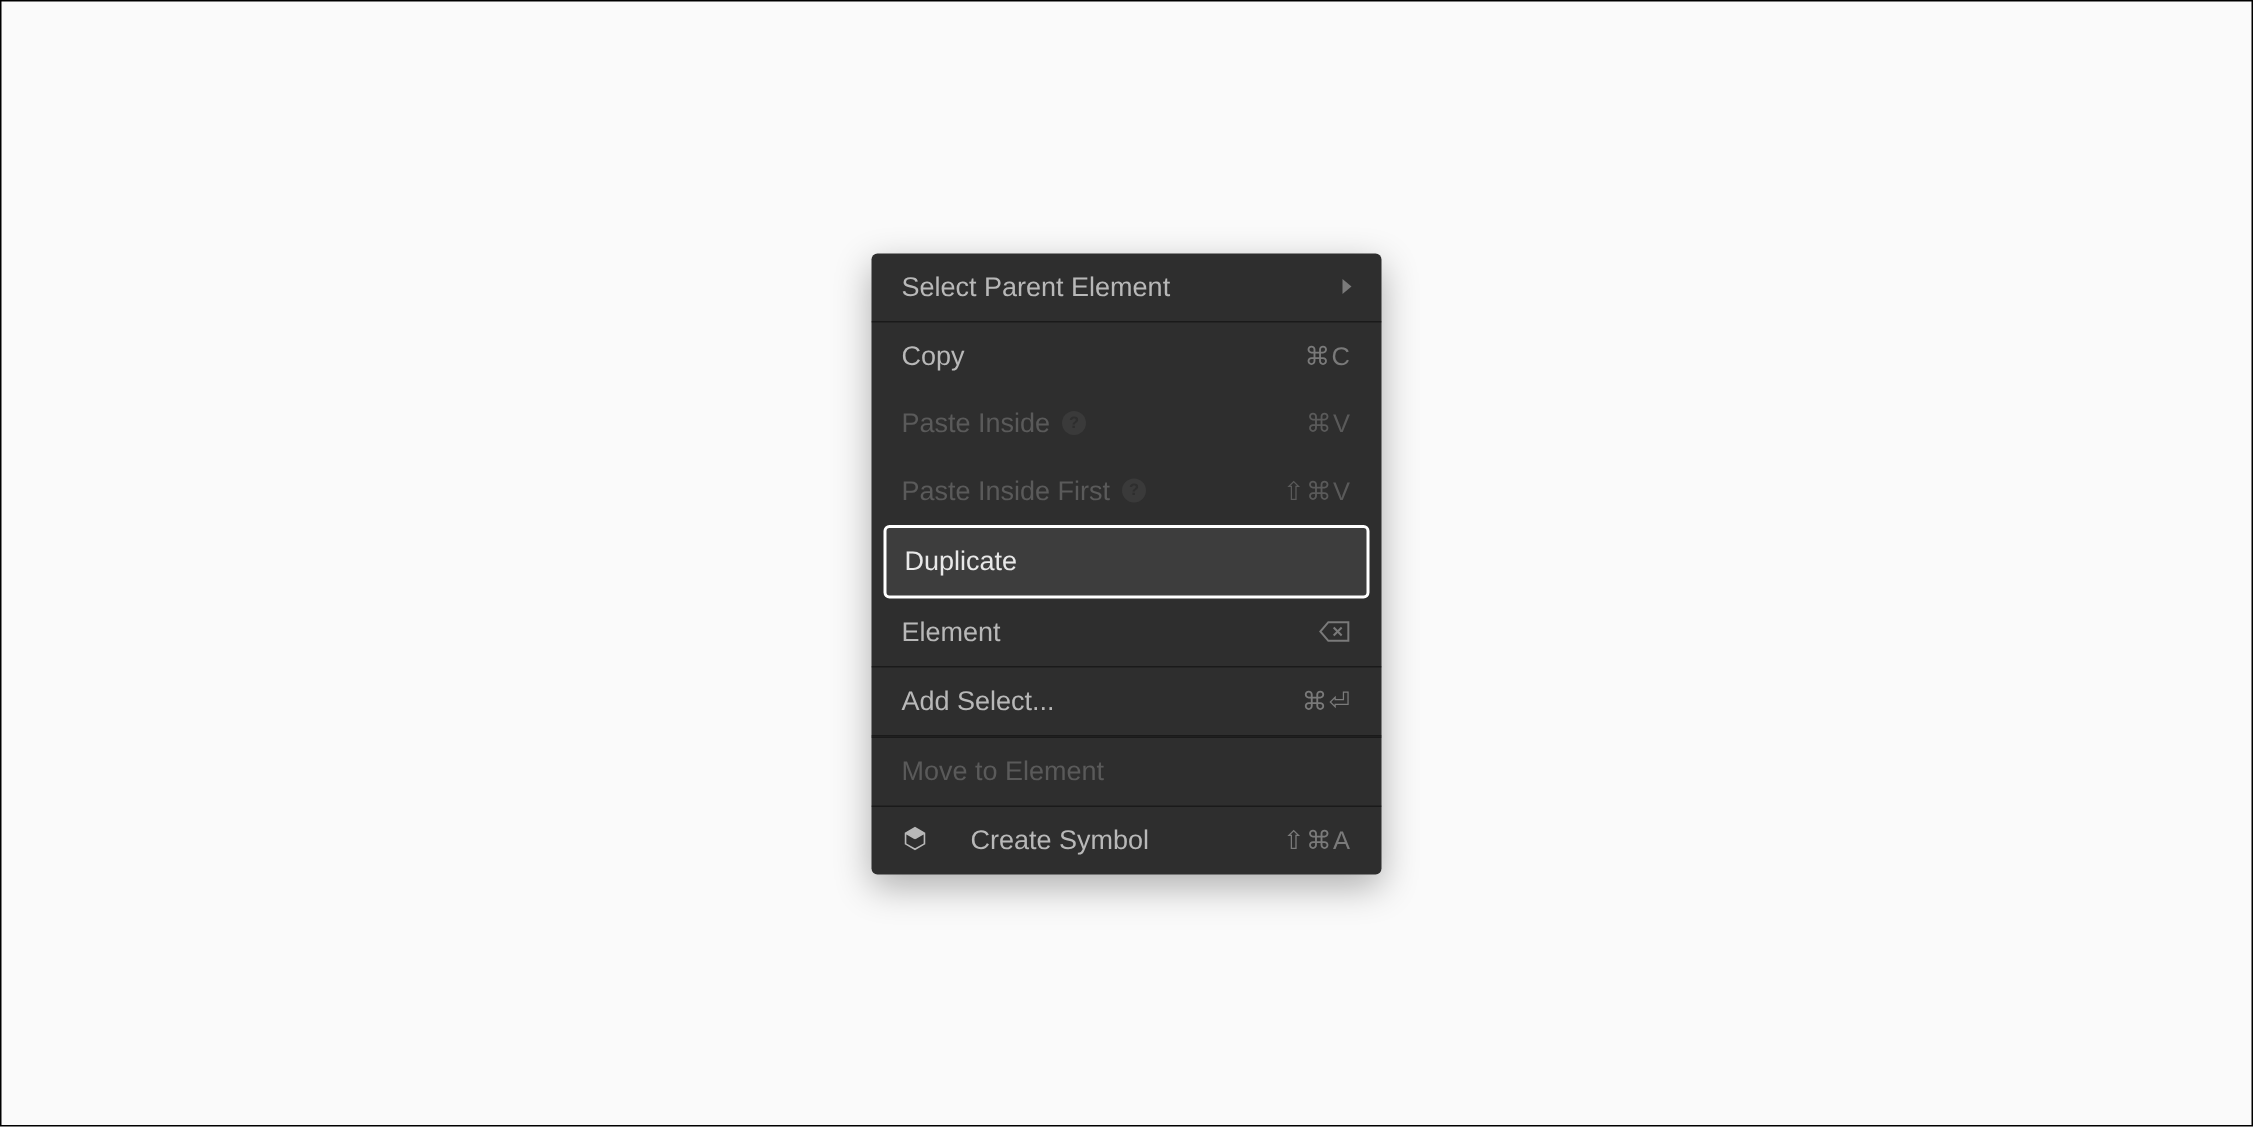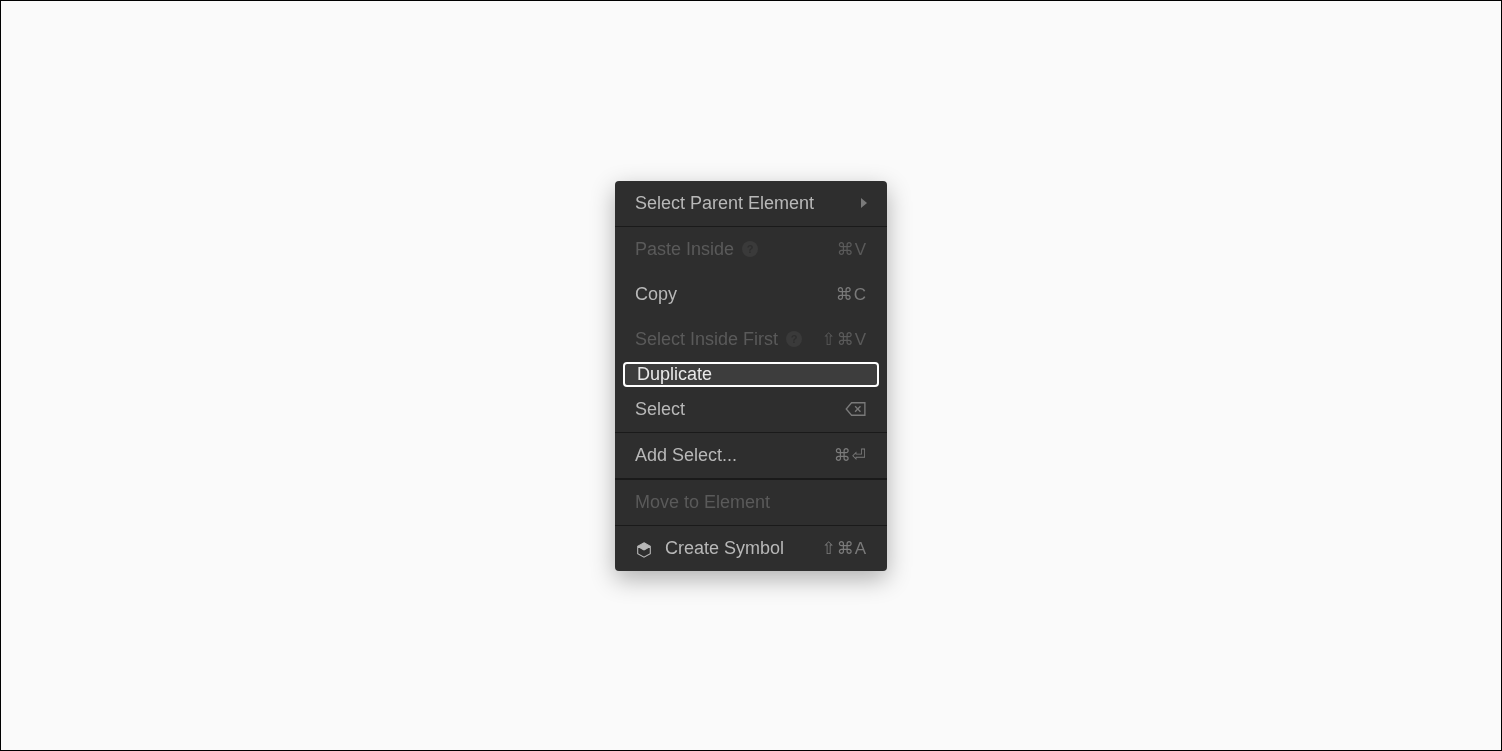--- a/index.html
+++ b/index.html
@@ -11,21 +11,21 @@
       width: 1502px;
       height: 751px;
       background: #fafafa;
       font-family: -apple-system, BlinkMacSystemFont, "Segoe UI", Helvetica, Arial, sans-serif;
       display: flex;
       align-items: center;
       justify-content: center;
       border: 1px solid #000;
     }
     .context-menu {
-      width: 272px;
+      width: 340px;
       background: #2e2e2e;
       border-radius: 4px;
       overflow: hidden;
       box-shadow: 0 8px 24px rgba(0,0,0,0.3);
     }
     .menu-item {
       display: flex;
       align-items: center;
       justify-content: space-between;
       padding: 12px 20px;
@@ -34,21 +34,21 @@
       cursor: default;
     }
     .menu-item.disabled {
       color: #5a5a5a;
     }
     .menu-item.highlighted {
       background: #3d3d3d;
       border: 2px solid #fff;
       border-radius: 4px;
       margin: 0 8px;
-      padding: 0 12px;
+      padding: 12px 12px;
       color: #e8e8e8;
     }
     .menu-divider {
       height: 1px;
       background: #1a1a1a;
     }
     .menu-label {
       display: flex;
       align-items: center;
       gap: 8px;
@@ -97,64 +97,64 @@
       display: inline-flex;
       width: 18px;
       height: 18px;
     }
     .symbol-icon svg {
       width: 100%;
       height: 100%;
     }
     .with-icon {
       display: flex;
-      align-items: flex-end;
-      gap: 12px;
+      align-items: flex-start;
+      gap: 28px;
     }
   </style>
 </head>
 <body>
 
 <div class="context-menu">
 
   <div class="menu-item">
     <span class="menu-label">Select Parent Element</span>
     <span class="chevron"></span>
   </div>
 
   <div class="menu-divider"></div>
 
 
+  <div class="menu-item">
+    <span class="menu-label">Copy</span>
+    <span class="shortcut">⌘C</span>
+  </div>
+
   <div class="menu-item disabled">
     <span class="menu-label">
       <span>Paste Inside</span>
       <span class="help-icon">?</span>
     </span>
     <span class="shortcut">⌘V</span>
   </div>
 
-  <div class="menu-item">
-    <span class="menu-label">Copy</span>
-    <span class="shortcut">⌘C</span>
-  </div>
-
   <div class="menu-item disabled">
     <span class="menu-label">
-      <span>Select Inside First</span>
+      <span>Paste Inside First</span>
       <span class="help-icon">?</span>
     </span>
     <span class="shortcut">⇧⌘V</span>
   </div>
 
   <div class="menu-item highlighted">
     <span class="menu-label">Duplicate</span>
   </div>
 
   <div class="menu-item">
-    <span class="menu-label">Select</span>
+    <span class="menu-label">Element</span>
     <span class="backspace-icon">
       <svg viewBox="0 0 24 18" fill="none" stroke="#7a7a7a" stroke-width="1.5">
         <path d="M7 2 L22 2 L22 16 L7 16 L1 9 Z"></path>
         <line x1="11" y1="6" x2="17" y2="12"></line>
         <line x1="17" y1="6" x2="11" y2="12"></line>
       </svg>
     </span>
   </div>
 
   <div class="menu-divider"></div>

